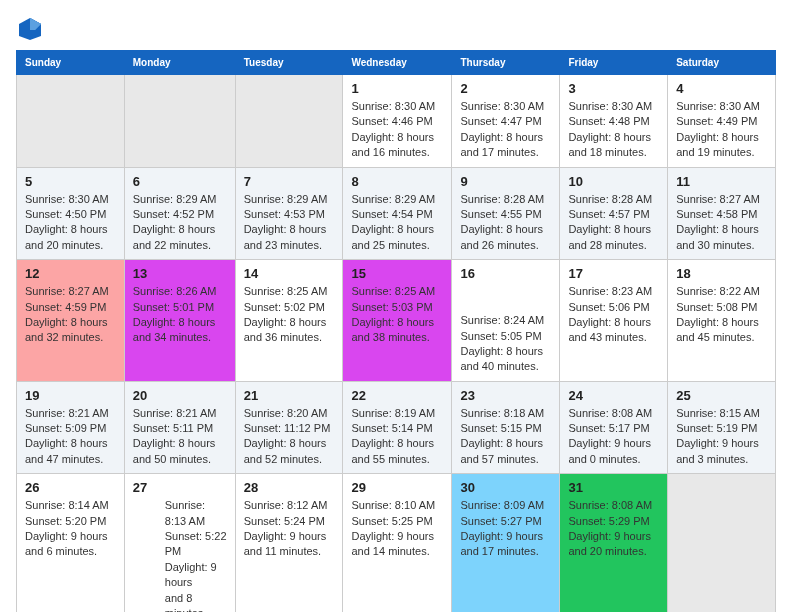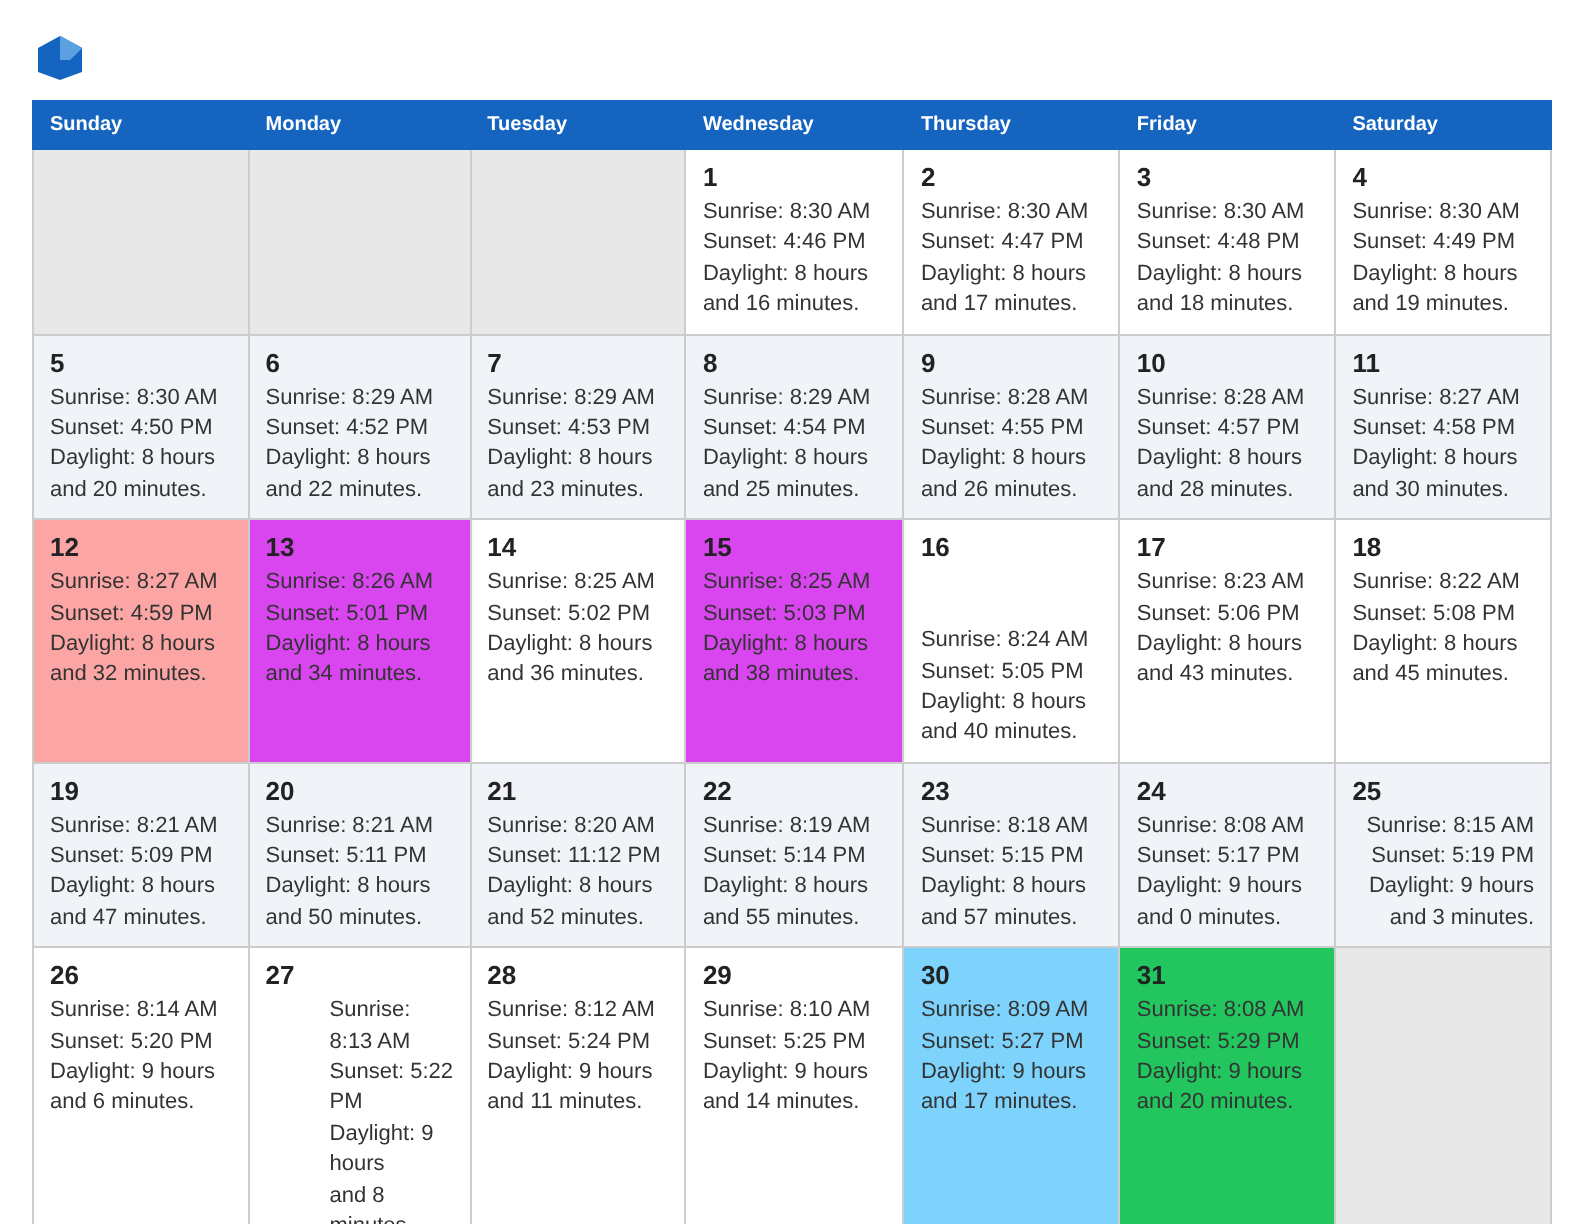--- a/index.html
+++ b/index.html
@@ -294,21 +294,21 @@
         </td>
         <td style="background: rgb(240, 244, 248);">
           <div class="day-num">24</div>
           <div class="day-info" style="white-space: pre-line;">Sunrise: 8:08 AM
 Sunset: 5:17 PM
 Daylight: 9 hours
 and 0 minutes.</div>
         </td>
         <td style="background: rgb(240, 244, 248);">
           <div class="day-num">25</div>
-          <div class="day-info" style="white-space: pre-line; text-align: right;">Sunrise: 8:15 AM
+          <div class="day-info" style="white-space: pre-line;">Sunrise: 8:15 AM
 Sunset: 5:19 PM
 Daylight: 9 hours
 and 3 minutes.</div>
         </td>
       </tr>
       <tr>
         <td style="background: rgb(255, 255, 255);">
           <div class="day-num">26</div>
           <div class="day-info" style="white-space: pre-line;">Sunrise: 8:14 AM
 Sunset: 5:20 PM

